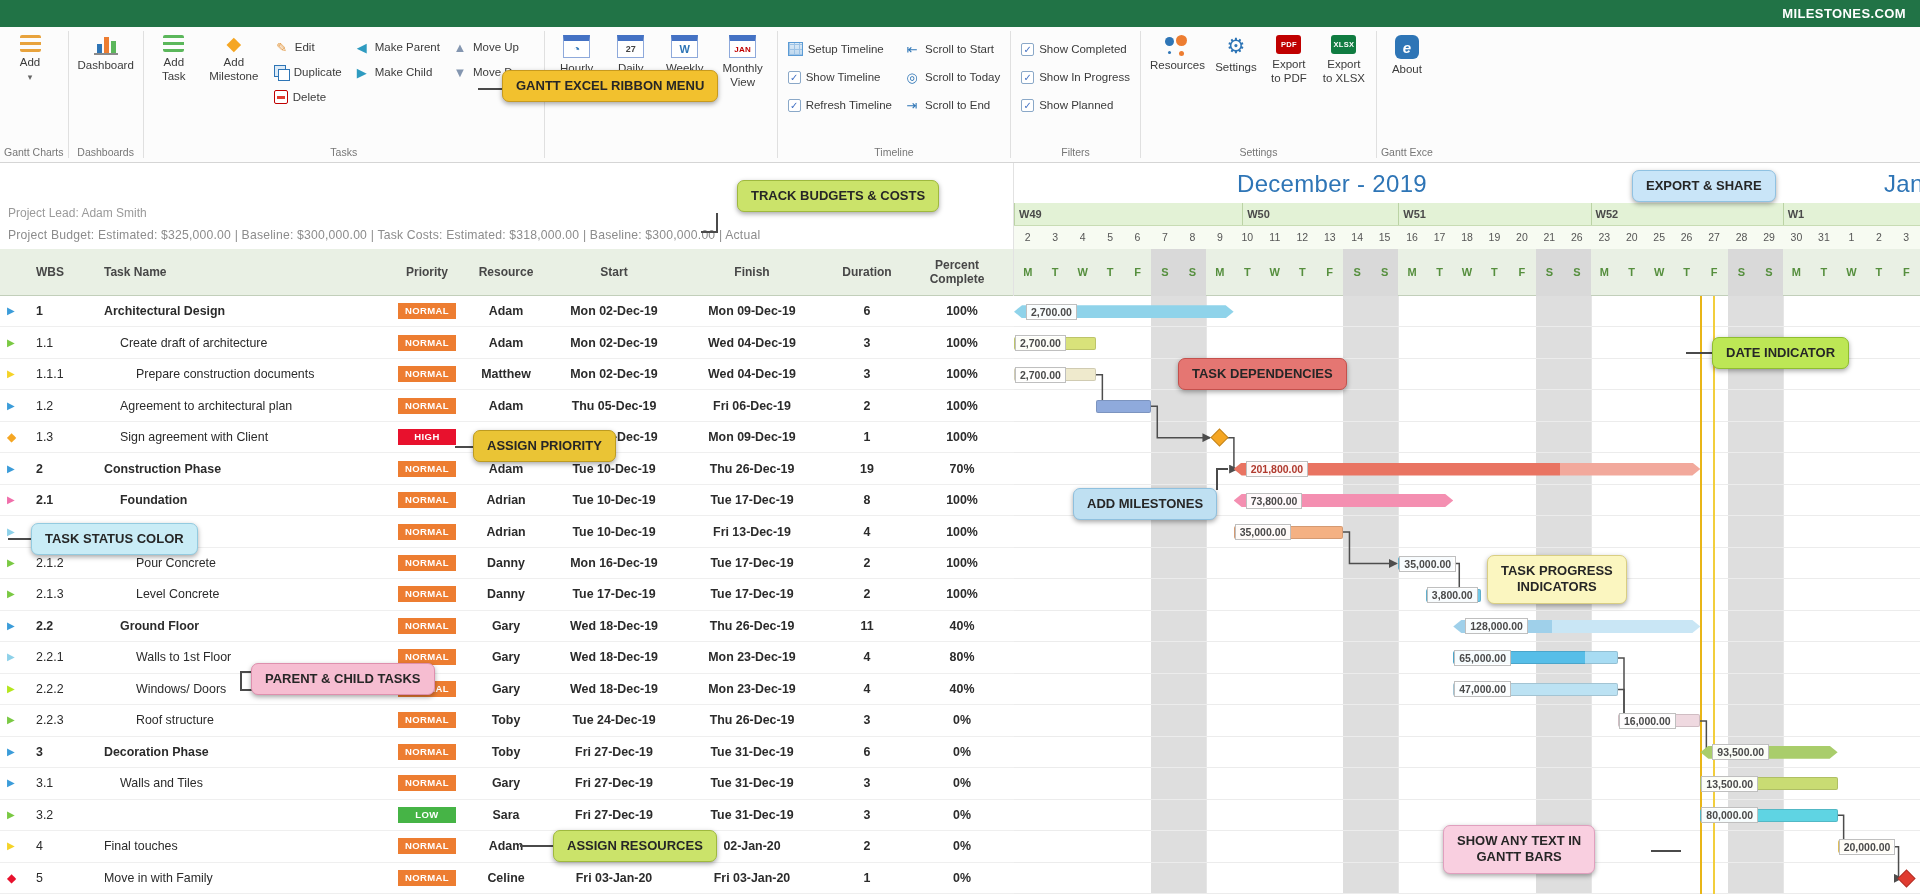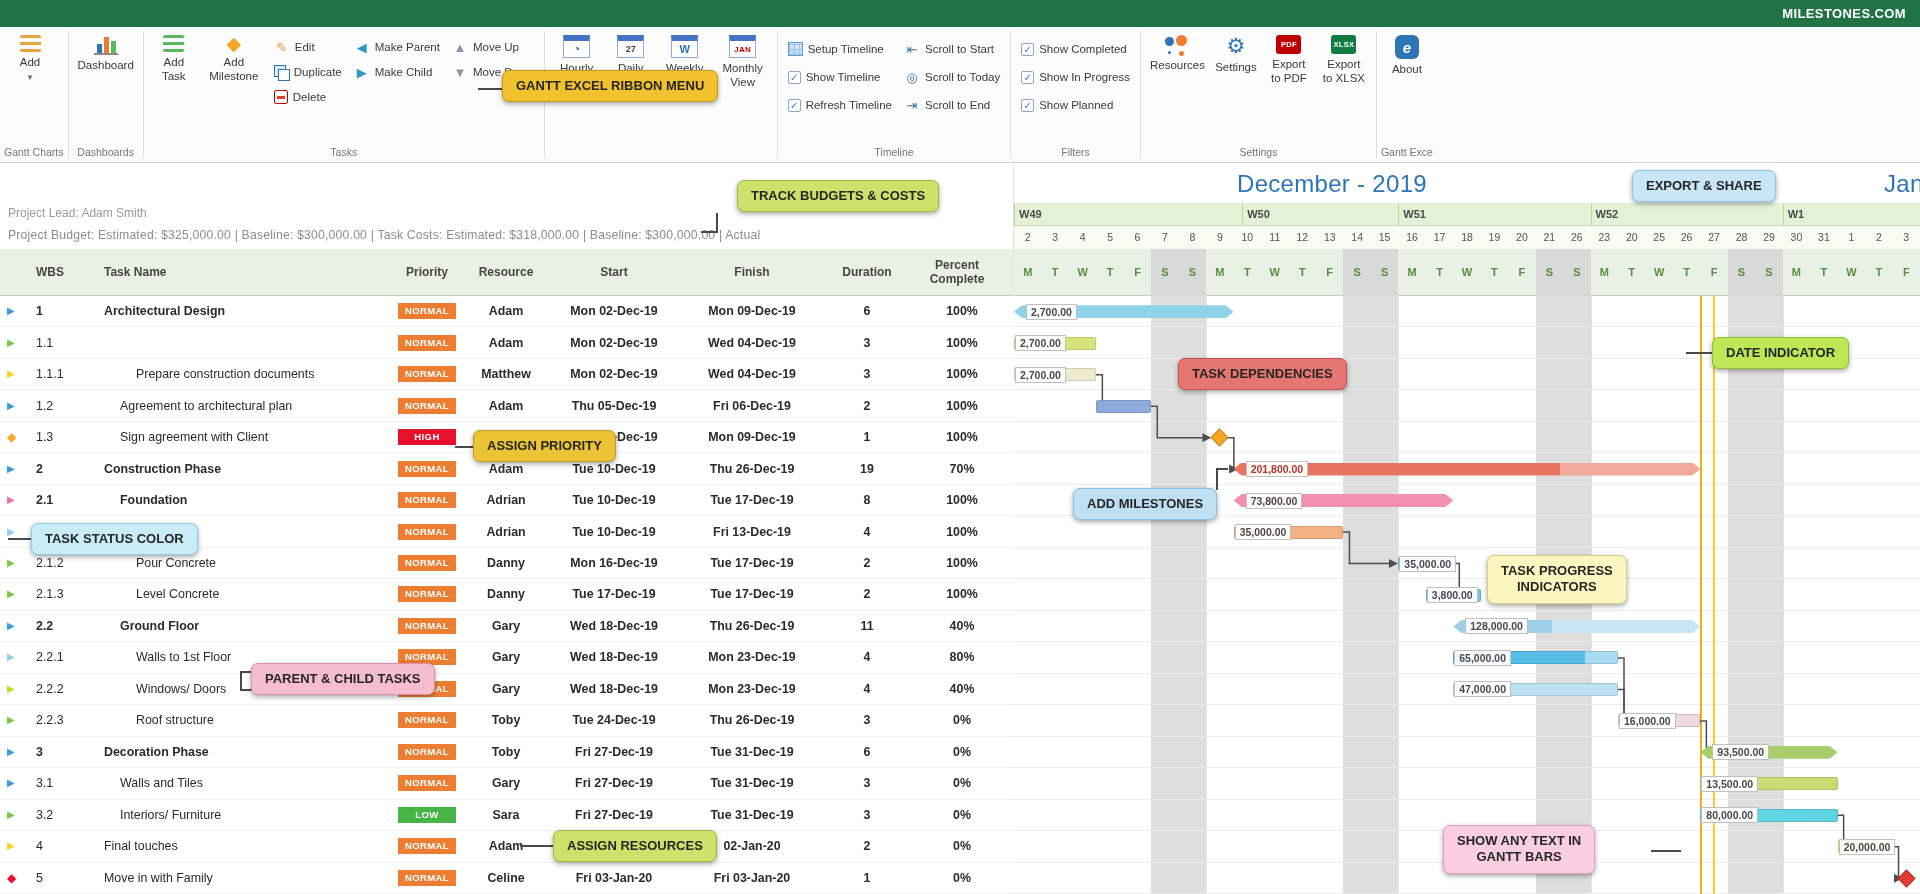--- a/index.html
+++ b/index.html
@@ -413,20 +413,21 @@
         </div>
         <div class="tcell center" style="left: 466px; width: 80px; font-weight: 600;">Adam</div>
         <div class="tcell center" style="left: 546px; width: 136px; font-weight: 600;">Mon 02-Dec-19</div>
         <div class="tcell center" style="left: 682px; width: 140px; font-weight: 600;">Mon 09-Dec-19</div>
         <div class="tcell center" style="left: 822px; width: 90px; font-weight: 600;">6</div>
         <div class="tcell center" style="left: 912px; width: 100px; font-weight: 600;">100%</div>
       </div>
       <div class="trow" style="top: 31.4737px; height: 31.4737px;">
         <div class="marker" style="color: rgb(122, 201, 67);">▶</div>
         <div class="tcell" style="left: 30px; width: 66px; font-weight: 400; padding-left: 6px;">1.1</div>
+        <div class="tcell" style="left: 100px; width: 286px; font-weight: 400; padding-left: 20px;">Create draft of architecture</div>
         <div class="tcell center" style="left: 388px; width: 78px;">
           <div class="pbadge" style="background: rgb(237, 125, 49);">NORMAL</div>
         </div>
         <div class="tcell center" style="left: 466px; width: 80px; font-weight: 600;">Adam</div>
         <div class="tcell center" style="left: 546px; width: 136px; font-weight: 600;">Mon 02-Dec-19</div>
         <div class="tcell center" style="left: 682px; width: 140px; font-weight: 600;">Wed 04-Dec-19</div>
         <div class="tcell center" style="left: 822px; width: 90px; font-weight: 600;">3</div>
         <div class="tcell center" style="left: 912px; width: 100px; font-weight: 600;">100%</div>
       </div>
       <div class="trow" style="top: 62.9474px; height: 31.4737px;">
@@ -607,21 +608,20 @@
         </div>
         <div class="tcell center" style="left: 466px; width: 80px; font-weight: 600;">Gary</div>
         <div class="tcell center" style="left: 546px; width: 136px; font-weight: 600;">Fri 27-Dec-19</div>
         <div class="tcell center" style="left: 682px; width: 140px; font-weight: 600;">Tue 31-Dec-19</div>
         <div class="tcell center" style="left: 822px; width: 90px; font-weight: 600;">3</div>
         <div class="tcell center" style="left: 912px; width: 100px; font-weight: 600;">0%</div>
       </div>
       <div class="trow" style="top: 503.579px; height: 31.4737px;">
         <div class="marker" style="color: rgb(122, 201, 67);">▶</div>
         <div class="tcell" style="left: 30px; width: 66px; font-weight: 400; padding-left: 6px;">3.2</div>
-        <div class="tcell" style="left: 100px; width: 286px; font-weight: 400; padding-left: 20px;">Interiors/ Furniture</div>
         <div class="tcell center" style="left: 388px; width: 78px;">
           <div class="pbadge" style="background: rgb(70, 180, 70);">LOW</div>
         </div>
         <div class="tcell center" style="left: 466px; width: 80px; font-weight: 600;">Sara</div>
         <div class="tcell center" style="left: 546px; width: 136px; font-weight: 600;">Fri 27-Dec-19</div>
         <div class="tcell center" style="left: 682px; width: 140px; font-weight: 600;">Tue 31-Dec-19</div>
         <div class="tcell center" style="left: 822px; width: 90px; font-weight: 600;">3</div>
         <div class="tcell center" style="left: 912px; width: 100px; font-weight: 600;">0%</div>
       </div>
       <div class="trow" style="top: 535.053px; height: 31.4737px;">

